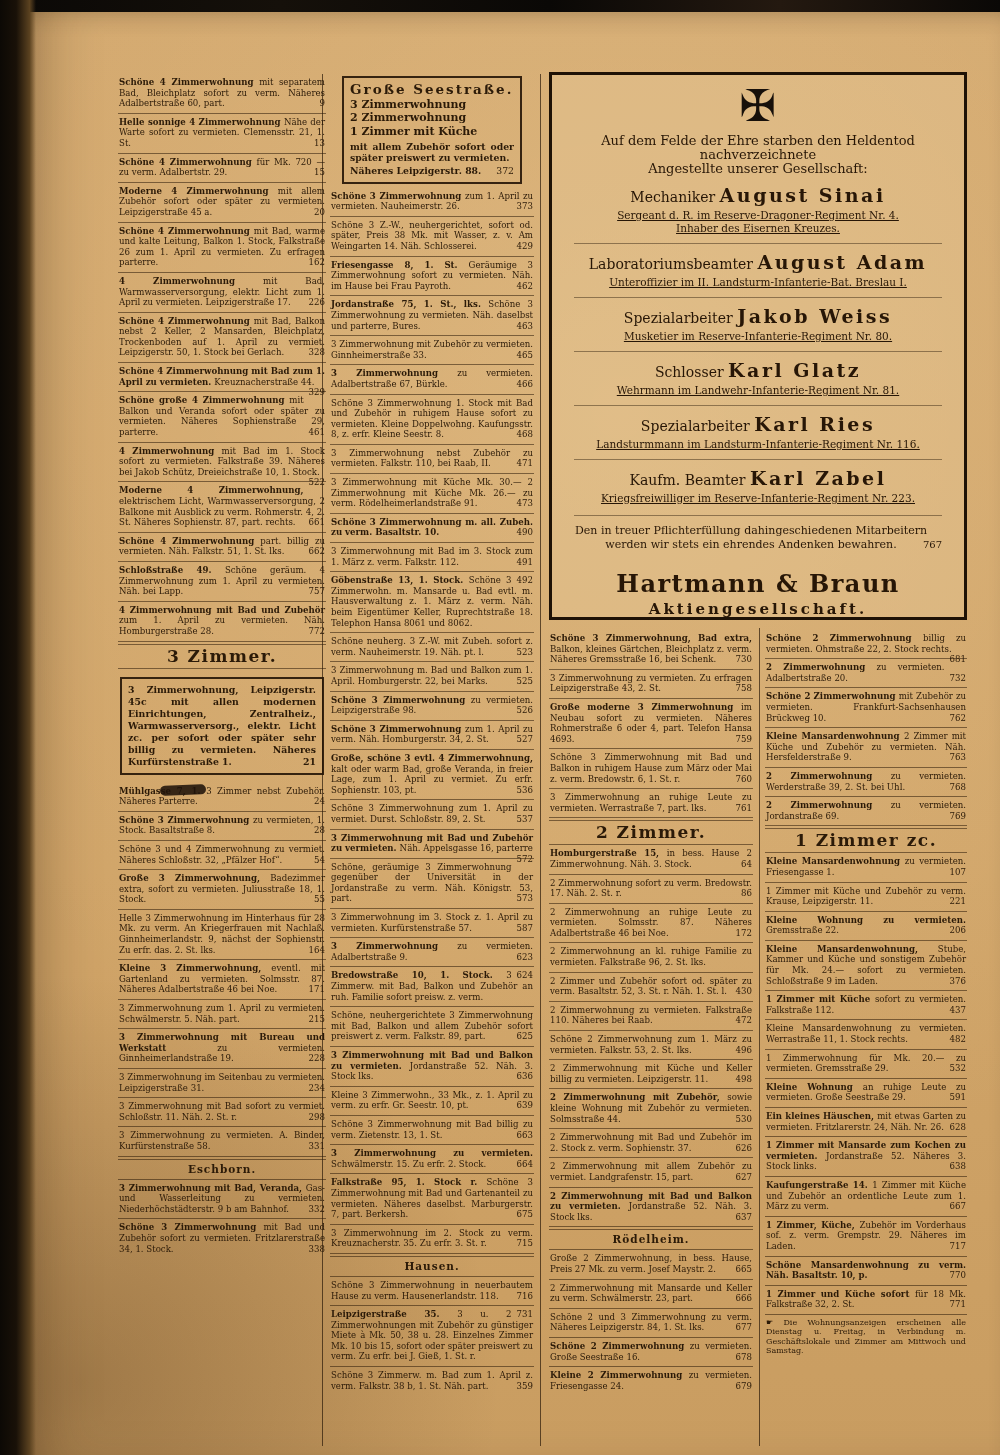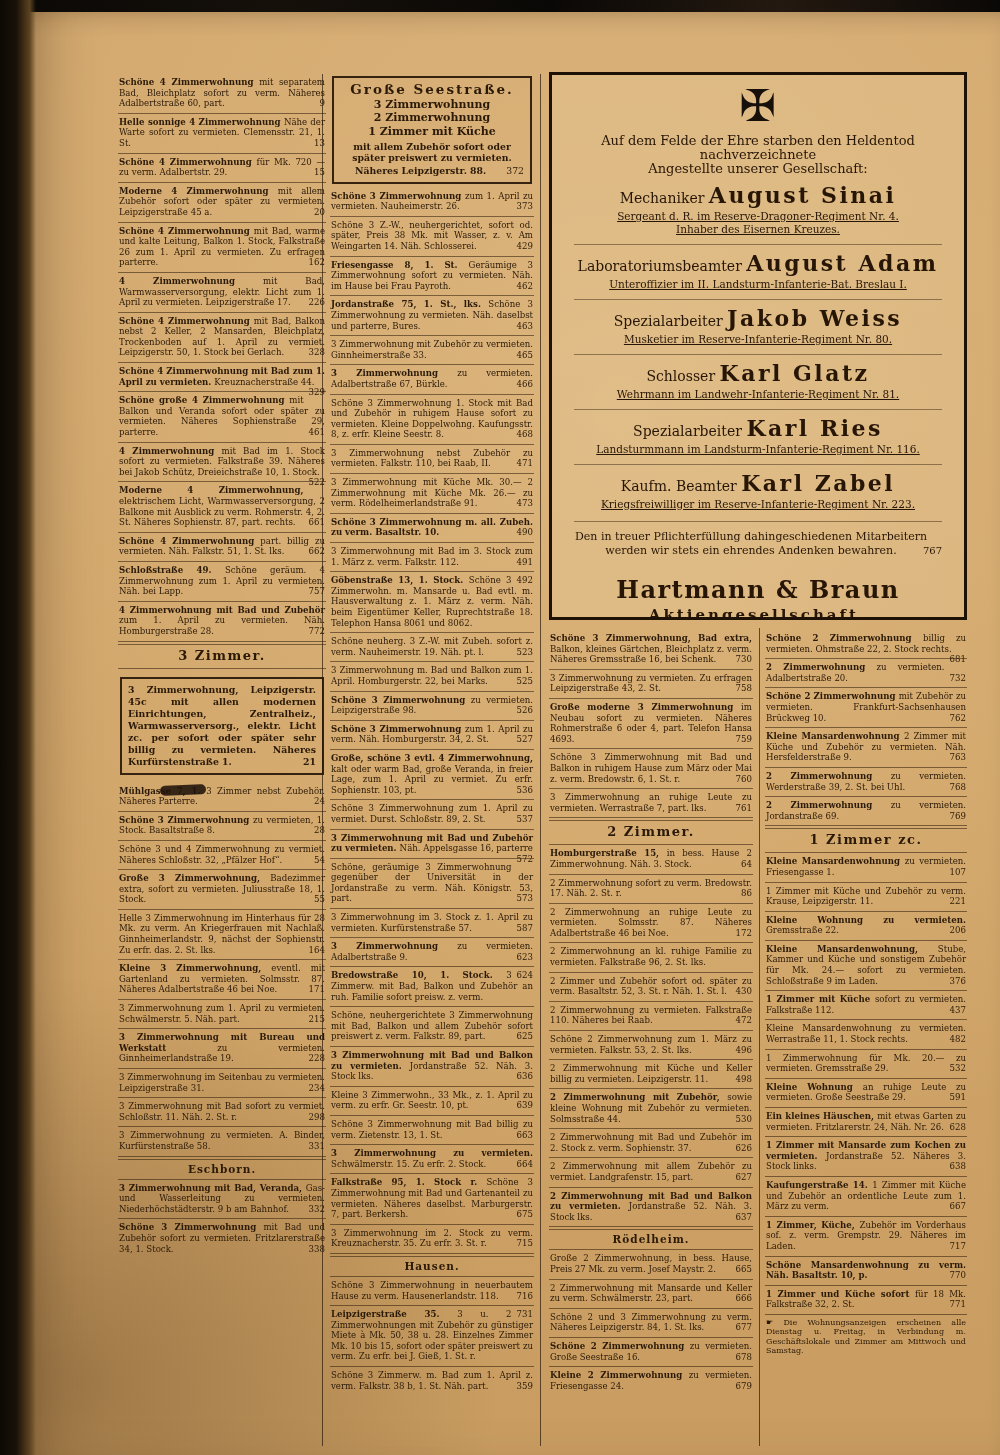--- a/index.html
+++ b/index.html
@@ -37,37 +37,37 @@
   #col1{left:118px;top:74px;width:208px;height:1372px;}
   #col2{left:330px;top:74px;width:204px;height:1372px;}
   #col3{left:549px;top:630px;width:204px;height:816px;}
   #col4{left:765px;top:630px;width:202px;height:816px;}
 
   .ad{padding:3px 1px 4px;border-bottom:1px solid rgba(43,26,8,.55);}
   .ad:last-child{border-bottom:none;}
   .lead{font-weight:bold;}
   .adnum{float:right;padding-left:5px;}
   .sec-header{
-    text-align:center;font-weight:bold;font-size:13px;line-height:14px;
+    text-align:center;font-weight:bold;font-size:17px;line-height:14px;
     letter-spacing:1.5px;padding:4px 0 5px;margin-top:2px;
     border-top:1px solid rgba(43,26,8,.55);border-bottom:1px solid rgba(43,26,8,.55);
   }
   .sub-header{
     text-align:center;font-weight:bold;font-size:10.5px;line-height:12px;
     letter-spacing:1px;padding:3px 0 4px;margin-top:2px;
     border-top:1px solid rgba(43,26,8,.55);border-bottom:1px solid rgba(43,26,8,.55);
   }
   .boxad{
     border:2px solid rgba(35,20,6,.9) !important;
     font-weight:bold;padding:5px 6px;margin:8px 2px;
     font-size:9.3px;line-height:12px;
   }
   .box2{
-    border:2px solid rgba(35,20,6,.9);margin:2px 2px 4px;padding:6px 6px 5px;
-    text-align:center;font-weight:bold;border-bottom:2px solid rgba(35,20,6,.9);
+    border:2px solid rgba(35,20,6,.9);margin:2px 12px 4px;padding:6px 6px 5px;
+    font-weight:bold;border-bottom:2px solid rgba(35,20,6,.9);
   }
   .box2-title{font-size:13.5px;letter-spacing:2px;padding-bottom:3px;}
   .box2-line{font-size:11px;line-height:13.5px;}
   .box2-text{font-size:9.3px;line-height:11px;padding-top:3px;}
   .box2-text2{font-size:9.3px;line-height:11.5px;padding-top:2px;}
   .box2 .adnum{font-weight:normal;}
   .foot-note{font-size:8px;line-height:9.5px;padding:3px 1px 4px;}
   .hand{font-family:"DejaVu Sans",sans-serif;font-weight:bold;}
   .blot{
     position:absolute;left:42px;top:2px;width:46px;height:10px;
@@ -77,21 +77,21 @@
   .memorial{
     position:absolute;left:549px;top:72px;width:418px;height:548px;box-sizing:border-box;
     border:3px solid #1e1206;background:rgba(238,214,170,.25);
     padding:8px 22px 10px;text-align:center;color:#271606;overflow:hidden;
   }
   .cross{font-family:"DejaVu Sans",sans-serif;font-size:44px;line-height:46px;color:#17100a;}
   .m-intro{font-size:13px;line-height:14px;margin:5px 0 4px;}
   .m-entry{border-top:1px solid rgba(43,26,8,.45);padding-top:7px;margin-top:8px;}
   #m-entries .m-entry:first-child{border-top:none;margin-top:2px;padding-top:4px;}
   .m-role{font-size:14px;}
-  .m-person{font-size:22px;font-weight:bold;letter-spacing:2.5px;}
+  .m-person{font-size:19px;font-weight:bold;letter-spacing:2.5px;}
   .m-nameline{line-height:23px;}
   .m-detail{font-size:10.5px;line-height:13px;text-decoration:underline;}
   .m-close{
     font-size:11px;line-height:14px;margin:10px 0 0;position:relative;
     padding:8px 14px 0 0;border-top:1px solid rgba(43,26,8,.45);
   }
   .m-num{position:absolute;right:0;bottom:0;font-size:10px;}
   .m-company{font-size:24px;font-weight:bold;letter-spacing:1.5px;margin-top:17px;}
   .m-company-sub{font-size:15px;font-weight:bold;letter-spacing:3px;margin-top:2px;}
 </style>

